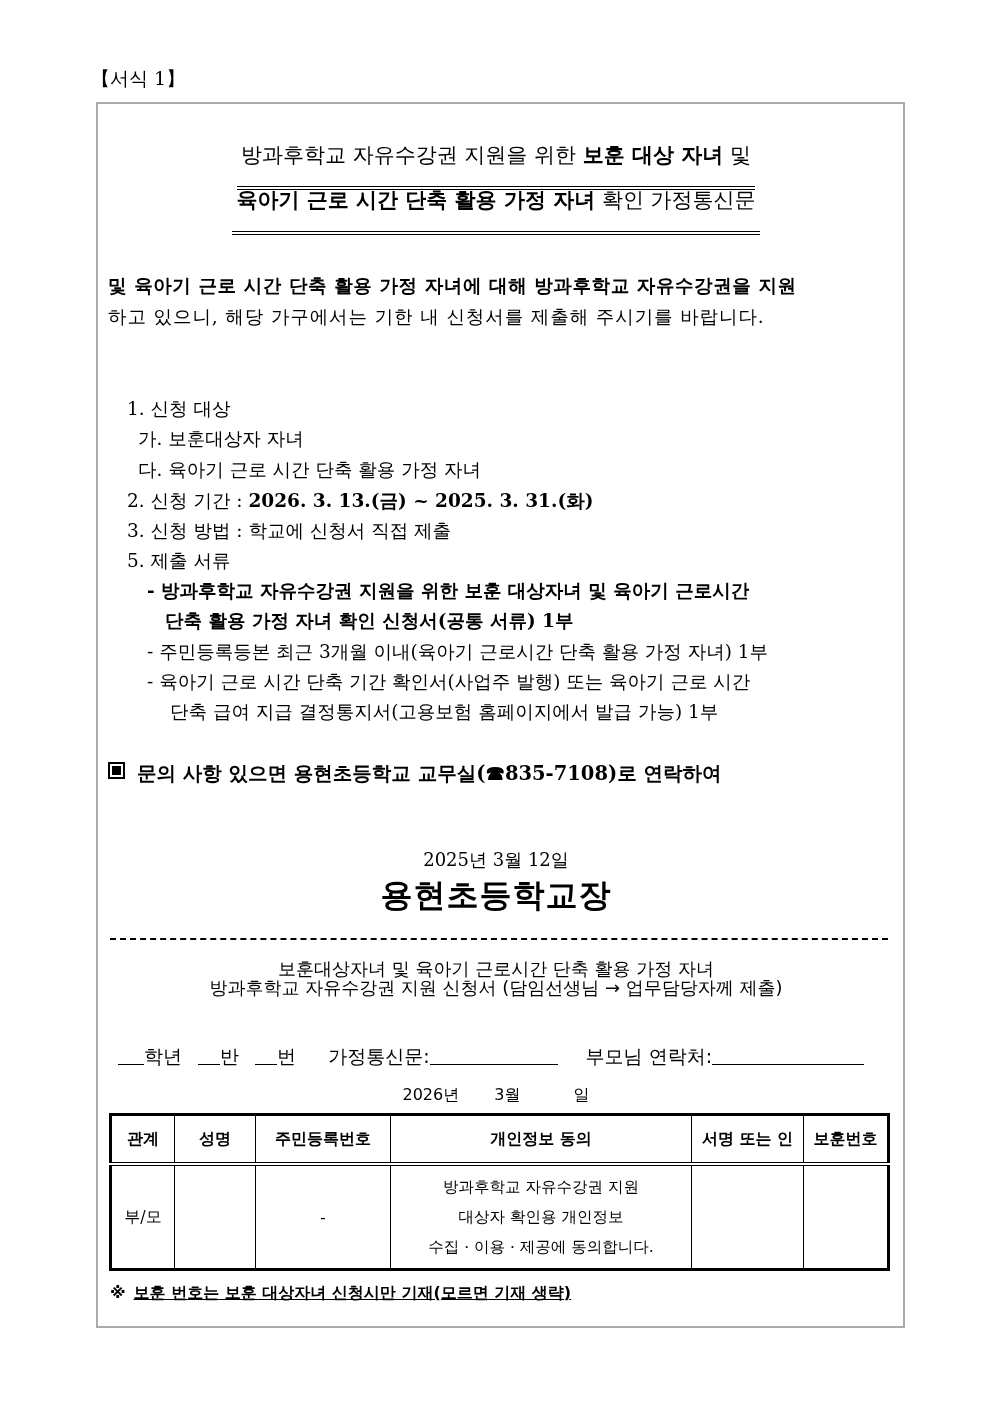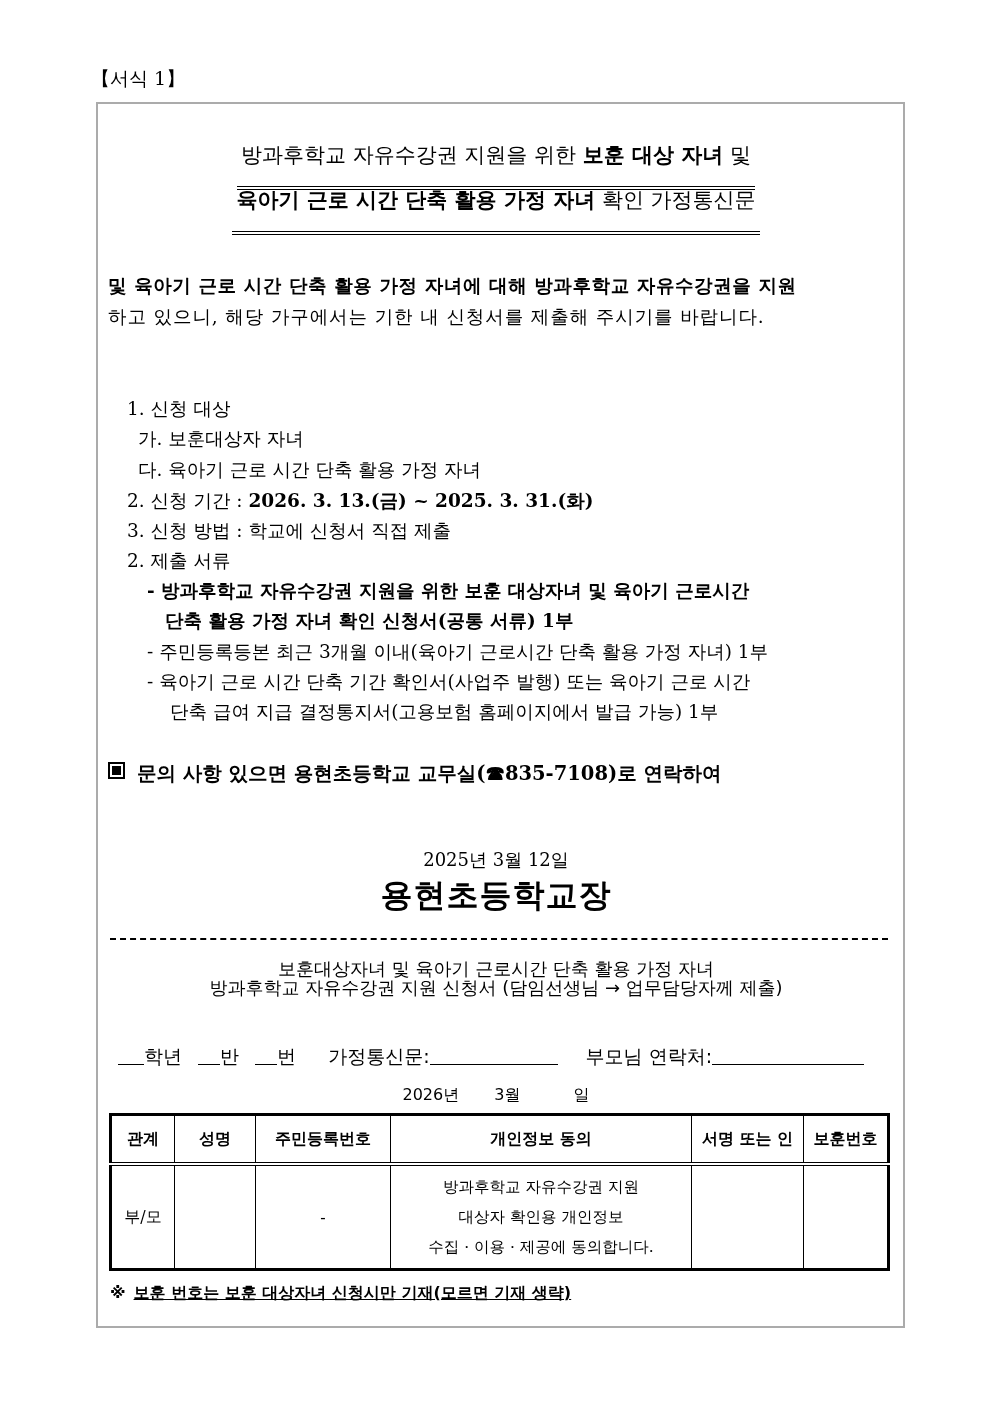--- a/index.html
+++ b/index.html
@@ -52,21 +52,21 @@
 <div class="abs para" style="top:270px;">
   <span class="l b" style="letter-spacing:0.6px;">및 육아기 근로 시간 단축 활용 가정 자녀에 대해 방과후학교 자유수강권을 지원</span>
   <span class="l" style="letter-spacing:0.9px;">하고 있으니, 해당 가구에서는 기한 내 신청서를 제출해 주시기를 바랍니다.</span>
 </div>
 
 <div class="abs sec" style="left:127px; top:396px;">1. 신청 대상</div>
 <div class="abs sec" style="left:138px; top:426px;">가. 보훈대상자 자녀</div>
 <div class="abs sec" style="left:138px; top:457px;">다. 육아기 근로 시간 단축 활용 가정 자녀</div>
 <div class="abs sec" style="left:127px; top:488px;"><span>2. 신청 기간 : </span><b>2026. 3. 13.(금) ~ 2025. 3. 31.(화)</b></div>
 <div class="abs sec" style="left:127px; top:518px;">3. 신청 방법 : 학교에 신청서 직접 제출</div>
-<div class="abs sec" style="left:127px; top:548px;">2. 제출 서류</div>
+<div class="abs sec" style="left:127px; top:548px;">5. 제출 서류</div>
 <div class="abs sec b" style="left:147px; top:578px;">- 방과후학교 자유수강권 지원을 위한 보훈 대상자녀 및 육아기 근로시간</div>
 <div class="abs sec b" style="left:165px; top:608px;">단축 활용 가정 자녀 확인 신청서(공통 서류) 1부</div>
 <div class="abs sec" style="left:147px; top:639px;">- 주민등록등본 최근 3개월 이내(육아기 근로시간 단축 활용 가정 자녀) 1부</div>
 <div class="abs sec" style="left:147px; top:669px;">- 육아기 근로 시간 단축 기간 확인서(사업주 발행) 또는 육아기 근로 시간</div>
 <div class="abs sec" style="left:170px; top:699px;">단축 급여 지급 결정통지서(고용보험 홈페이지에서 발급 가능) 1부</div>
 
 <div class="abs notice" style="top:757px;">
   <div><span class="sq"></span><span>문의 사항 있으면 용현초등학교 교무실(☎835-7108)로 연락하여</span></div>
 </div>
 

